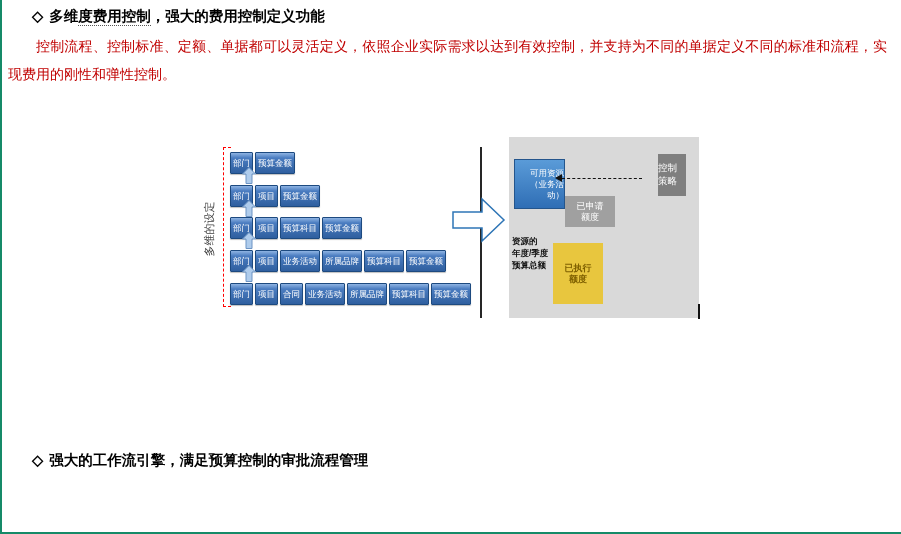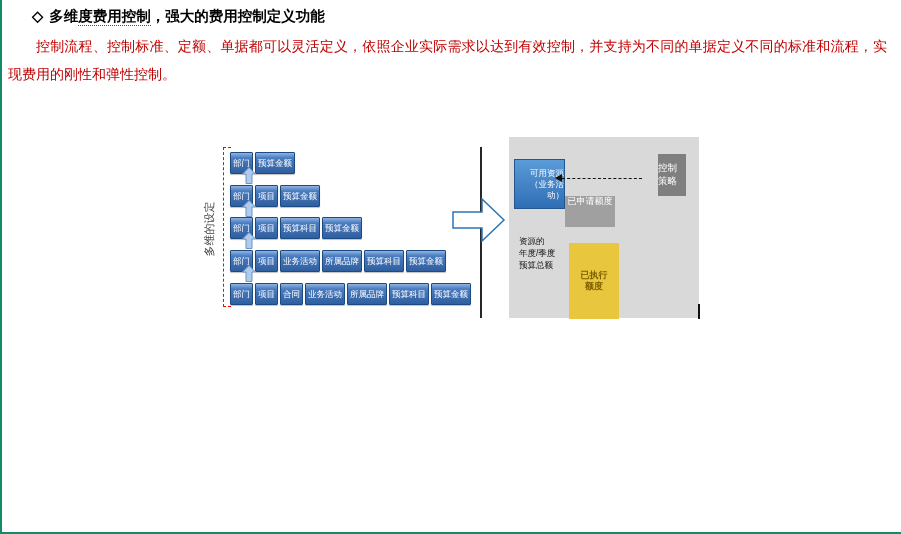--- a/index.html
+++ b/index.html
@@ -72,28 +72,28 @@
     display:flex; align-items:center; justify-content:center;margin-left:16px;
   }
   .dash-arrow { position:absolute; left:53px; top:41px; width:80px; height:0; border-top:1.5px dashed #111; }
   .dash-arrow::before {
     content:""; position:absolute; left:-7px; top:-5px;
     border-top:4px solid transparent; border-bottom:4px solid transparent; border-right:7px solid #111;
   }
   .applied {
     position:absolute; left:56px; top:59px; width:50px; height:31px;
     background:#A0A0A0; color:#fff; font-size:9px; line-height:11px; text-align:center;
-    display:flex; flex-direction:row; justify-content:center;
+    display:flex; flex-direction:column; justify-content:center;
   }
   .executed {
-    position:absolute; left:60px; top:106px; width:50px; height:76px;
+    position:absolute; left:44px; top:106px; width:50px; height:61px;
     background:#E8C63E; color:#7F6000; font-weight:bold; font-size:9px; line-height:11px; text-align:center;
     display:flex; flex-direction:column; justify-content:center;
   }
-  .resource { position:absolute; left:10px; top:98px; width:50px; font-size:8.5px; font-weight:normal; line-height:12px; color:#111; }
+  .resource { position:absolute; left:3px; top:98px; width:50px; font-size:8.5px; font-weight:bold; line-height:12px; color:#111; }
   .tick { position:absolute; left:189px; top:167px; width:1.5px; height:15px; background:#111; }
 </style>
 </head>
 <body>
 
 <div class="page">
 
   <div class="heading h1">
     <span class="bullet">◇</span><span>多维</span><span class="dotted-underline">度费用控制</span><span>，强大的费用控制定义功能</span>
   </div>
@@ -175,15 +175,18 @@
       <div class="resource">
         <div>资源的</div>
         <div>年度/季度</div>
         <div>预算总额</div>
       </div>
       <div class="tick"></div>
     </div>
 
   </div>
 
+  <div class="heading h2">
+    <span class="bullet">◇</span><span>强大的工作流引擎，满足预算控制的审批流程管理</span>
+  </div>
 
 
 </div>
 
 </body></html>

